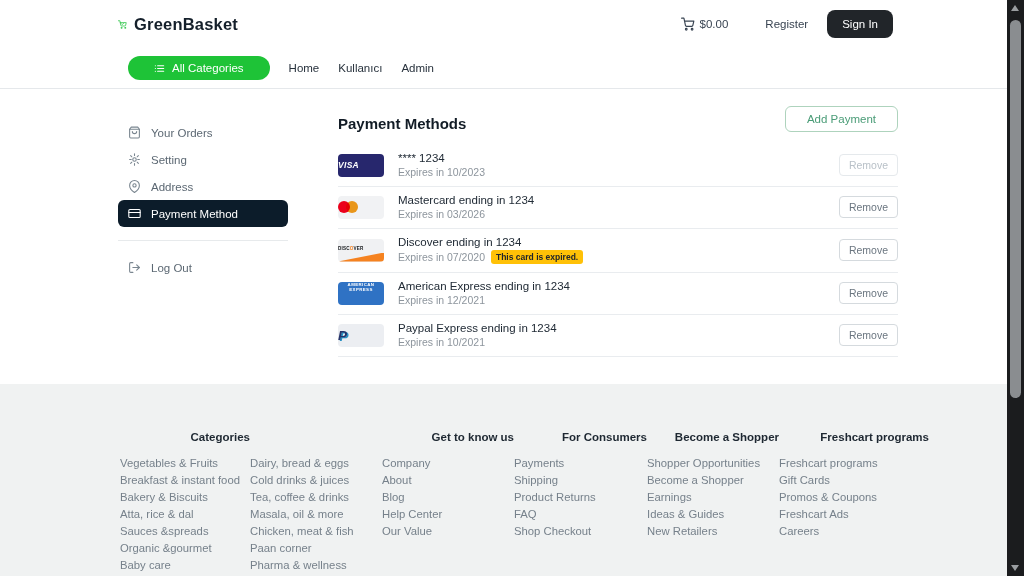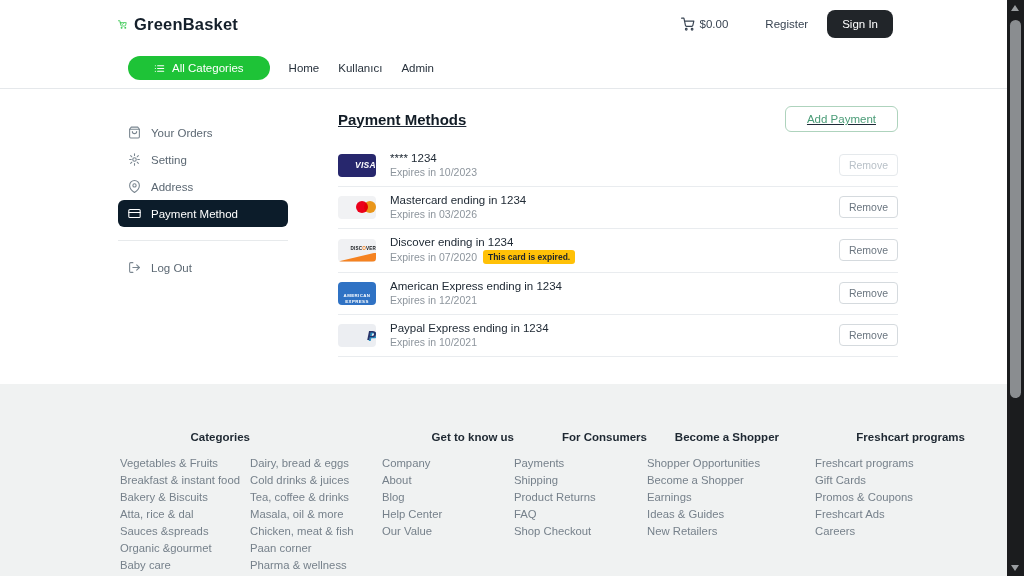--- a/index.html
+++ b/index.html
@@ -35,38 +35,38 @@
   .content { display:flex; margin-left:118px; height:295px; }
   .sidebar { width:170px; flex:none; padding-top:30px; }
   .side-item { display:flex; align-items:center; gap:10px; padding:6px 10px; height:27px;
                font-size:11.5px; color:#5c6873; border-radius:6px; cursor:pointer; }
   .side-item svg { width:13px; height:13px; stroke:#7a8690; flex:none; }
   .side-item.active { background:#0c1c2a; color:#fff; }
   .side-item.active svg { stroke:#fff; }
   .side-divider { border:none; border-top:1px solid #e7eaec; margin:13px 0; }
 
   .main { flex:1; max-width:560px; margin-left:50px; padding-top:17px; }
-  .main-head { display:flex; align-items:center; justify-content:space-between;text-decoration:underline; }
+  .main-head { display:flex; align-items:flex-end; justify-content:space-between; }
   .main-title { font-size:15px; font-weight:bold; color:#121c26; }
   .add-btn { background:#fff; border:1px solid #aed3bd; color:#4a9c77; border-radius:6px;
              padding:6px 21px; font-size:11.5px; font-family:inherit; cursor:pointer;margin-left:28px; }
   .rows { margin-top:13px; }
   .row { display:flex; align-items:center; padding:7px 0 8px; border-bottom:1px solid #e9ecef; }
   .row-text { margin-left:14px; }
   .row-l1 { font-size:11.5px; color:#212b36; margin-bottom:2px; }
   .row-l2 { font-size:10.5px; color:#8d959d; display:flex; align-items:center; gap:6px; }
   .badge { background:#ffc107; color:#21262b; font-size:8.5px; font-weight:bold;
            padding:2px 5px; border-radius:3px; white-space:nowrap; }
   .remove-btn { margin-left:auto; background:#fff; border:1px solid #d5dade; color:#6b7680;
                 border-radius:4px; padding:4px 9px; font-size:10.5px; font-family:inherit; cursor:pointer; }
   .remove-btn.disabled { border-color:#e5e9ec; color:#b9c1c8; }
 
   
-  .cardicon { width:38px; height:23px; border-radius:4px; flex:none; position:relative;
-              display:flex; align-items:center; justify-content:flex-end; overflow:hidden; }
+  .cardicon { width:46px; height:23px; border-radius:4px; flex:none; position:relative;
+              display:flex; align-items:center; justify-content:flex-start; overflow:hidden; }
   .ci-visa { background:#27276d; color:#fff; font-weight:bold; font-style:italic;
              font-size:8.5px; letter-spacing:.3px; }
   .ci-mc { background:#f1f2f4; }
   .ci-mc i { width:12px; height:12px; border-radius:50%; display:block; }
   .mc-red { background:#eb001b; margin-right:-4px; }
   .mc-org { background:#f79e1b; mix-blend-mode:multiply; }
   .ci-disc { background:#f0f1f3; font-size:4.6px; font-weight:800; color:#15181b;
              letter-spacing:.2px; align-items:flex-start; padding-top:7px; }
   .disc-o { color:#f58220; }
   .disc-swoosh { position:absolute; left:0; right:0; bottom:0; height:9px; background:#f58220;
@@ -74,21 +74,21 @@
   .ci-amex { background:#2f72c4; color:#fff; flex-direction:column; font-size:4.4px;
              font-weight:800; letter-spacing:.4px; line-height:5.6px; }
   .ci-pp { background:#eceef2; }
   .pp-p { font-size:13.5px; font-weight:800; font-style:italic; color:#27346a;
           text-shadow:1.6px 1px 0 #2790c3; }
 
   
   footer { height:193px; background:#f0f2f2; padding:47px 0 0 120px; display:flex; }
   .fcol { flex:none; }
   .fc-w1 { width:130px; } .fc-w2 { width:132px; } .fc-w3 { width:132px; }
-  .fc-w4 { width:133px; } .fc-w5 { width:132px; } .fc-w6 { width:150px;margin-left:36px; }
+  .fc-w4 { width:133px; } .fc-w5 { width:132px; } .fc-w6 { width:150px; }
   .fhead { font-size:11.5px; font-weight:bold; color:#1e2832; height:14px; margin-bottom:10px;text-align:right; }
   .flink { display:block; font-size:11.3px; line-height:17px; color:#76818b;
            text-decoration:none; cursor:pointer; white-space:nowrap; }
 
   
   .scrollbar { position:absolute; top:0; right:0; width:17px; height:576px; background:#1b1c1e; }
   .sb-thumb { position:absolute; left:3px; top:20px; width:11px; height:378px;
               background:#8a8d90; border-radius:6px; }
   .sb-arrow { position:absolute; left:4px; width:0; height:0; border-left:4.5px solid transparent;
               border-right:4.5px solid transparent; }

